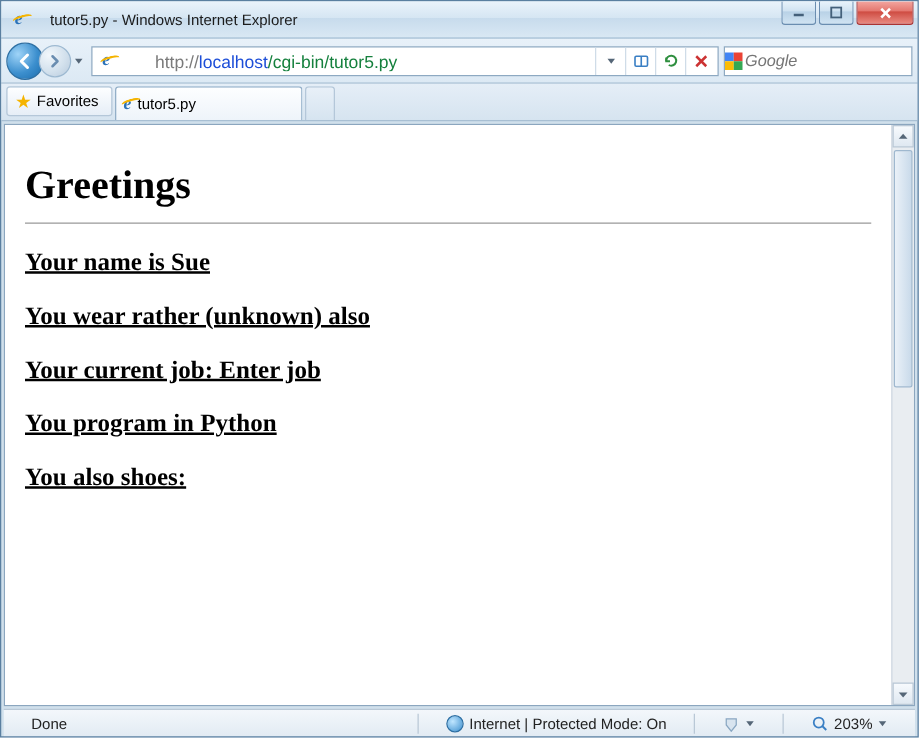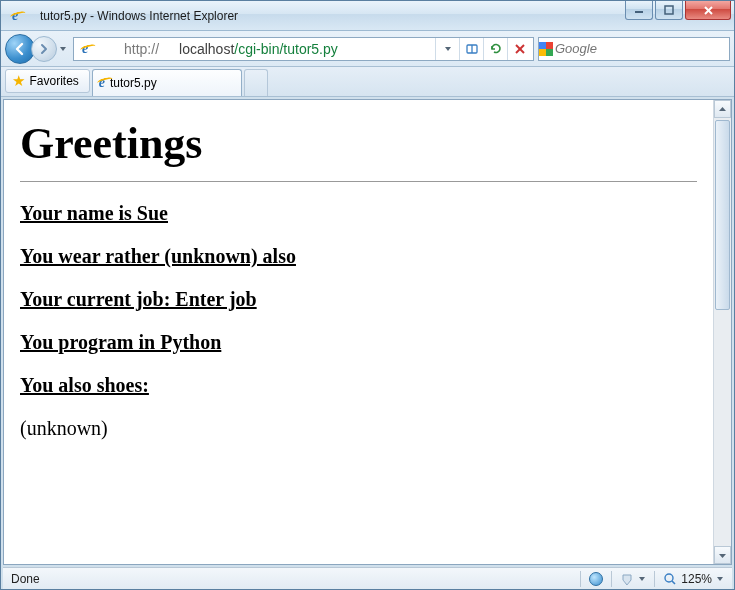--- a/index.html
+++ b/index.html
@@ -93,32 +93,32 @@
     flex: 1;
     height: 24px;
     background: #fff;
     border: 1px solid #8da9c2;
     display: flex; align-items: center;
     padding: 0 2px;
   }
   .addr-box .favicon { width: 18px; display:flex; justify-content:center; }
   .addr-text-wrap { flex: 1; overflow: hidden; white-space: nowrap; font-size: 14px; padding-left:2px; }
   .addr-proto { color: #7a7a7a; margin-left: 28px; }
-  .addr-host { color: #404040; padding-left: 20px; }
+  .addr-host { color: #1d4ed8; }
   .addr-path { color: #15803d; }
   .addr-drop, .addr-btn {
     width: 24px; height: 22px;
     display: flex; align-items: center; justify-content: center;
     border-left: 1px solid #cfdce8;
     color: #567; cursor: pointer;
   }
   .addr-btn.stop { color: #c33; }
 
   .search-box {
-    width: 192px; height: 24px;
+    width: 151px; height: 24px;
     background: #fff;
     border: 1px solid #8da9c2;
     display: flex; align-items: center;
   }
   .search-box .sicon { width: 22px; display:flex; justify-content:center; align-items:center;}
   .search-input {
     flex: 1; border: none; outline: none;
     font-style: italic; color: #888;
     font-size: 13px;
     font-family: inherit;
@@ -171,22 +171,22 @@
     display: flex;
   }
   .content-viewport {
     flex: 1;
     padding: 10px 16px;
     overflow: hidden;
     font-family: "Times New Roman", serif;
     color: #000;
   }
   .content-viewport h1 {
-    font-size: 44px;
-    margin: 8px 0 12px 0;
+    font-size: 32px;
+    margin: 19px 0 12px 0;
     font-weight: bold;
   }
   .content-viewport hr {
     border: none; border-top: 1px solid #999;
     margin: 6px 0 18px 0;
   }
   .content-viewport h4 {
     font-size: 20px;
     margin: 20px 0;
     font-weight: bold;
@@ -224,21 +224,21 @@
   .status-bar {
     position: absolute;
     bottom: 0; left: 2px; right: 2px;
     height: 22px;
     background: linear-gradient(#f3f7fb,#e2ebf3);
     border-top: 1px solid #b9c8d6;
     display: flex; align-items: center;
     font-size: 12px;
     color: #222;
   }
-  .status-cell { padding: 0 8px; height: 100%; display:flex; align-items:center; gap:4px;justify-content:flex-end;}
+  .status-cell { padding: 0 22px; height: 100%; display:flex; align-items:center; gap:4px;justify-content:flex-end;}
   .status-sep { width:1px; height: 16px; background: #b9c8d6; }
   .status-spacer { flex: 1; }
   .zoom-cell { cursor: pointer; }
 
   
   .ie-e {
     font-family: Georgia, serif;
     font-weight: bold;
     font-style: italic;
     color: #2b72b8;
@@ -382,21 +382,20 @@
 
 <div class="content-shell">
   <div class="content-viewport">
     <h1>Greetings</h1>
     <hr>
     <h4>Your name is Sue</h4>
     <h4>You wear rather (unknown) also</h4>
     <h4>Your current job: Enter job</h4>
     <h4>You program in Python</h4>
     <h4>You also shoes:</h4>
-    <p class="plain">(unknown)</p>
   </div>
   <div class="vscroll">
     <div class="arrow">
       <svg width="9" height="9">
           <path d="M1 6 L4.5 2 L8 6 Z" fill="currentColor"></path>
         </svg>
     </div>
     <div class="track">
       <div class="thumb"></div>
     </div>
@@ -409,34 +408,35 @@
 </div>
 
 <div class="status-bar">
   <div class="status-cell">
     <span>Done</span>
   </div>
   <div class="status-spacer"></div>
   <div class="status-sep"></div>
   <div class="status-cell">
     <span class="globe"></span>
+    <span>Internet | Protected Mode: On</span>
   </div>
   <div class="status-sep"></div>
   <div class="status-cell">
     <svg width="14" height="14">
         <path d="M3 3 L11 3 L11 8 Q7 13 7 13 Q3 8 3 8 Z" fill="#d8e4ef" stroke="#8aa7c2"></path>
       </svg>
     <svg width="8" height="8">
         <path d="M1 2 L4 6 L7 2 Z" fill="#567"></path>
       </svg>
   </div>
   <div class="status-sep"></div>
   <div class="status-cell zoom-cell">
     <svg width="14" height="14">
         <circle cx="6" cy="6" r="4" fill="none" stroke="#3a7fc4" stroke-width="1.4"></circle>
         <line x1="9" y1="9" x2="12" y2="12" stroke="#3a7fc4" stroke-width="1.6"></line>
       </svg>
-    <span>125%</span>
+    <span>203%</span>
     <svg width="8" height="8">
         <path d="M1 2 L4 6 L7 2 Z" fill="#567"></path>
       </svg>
   </div>
 </div>
 
 </body></html>

